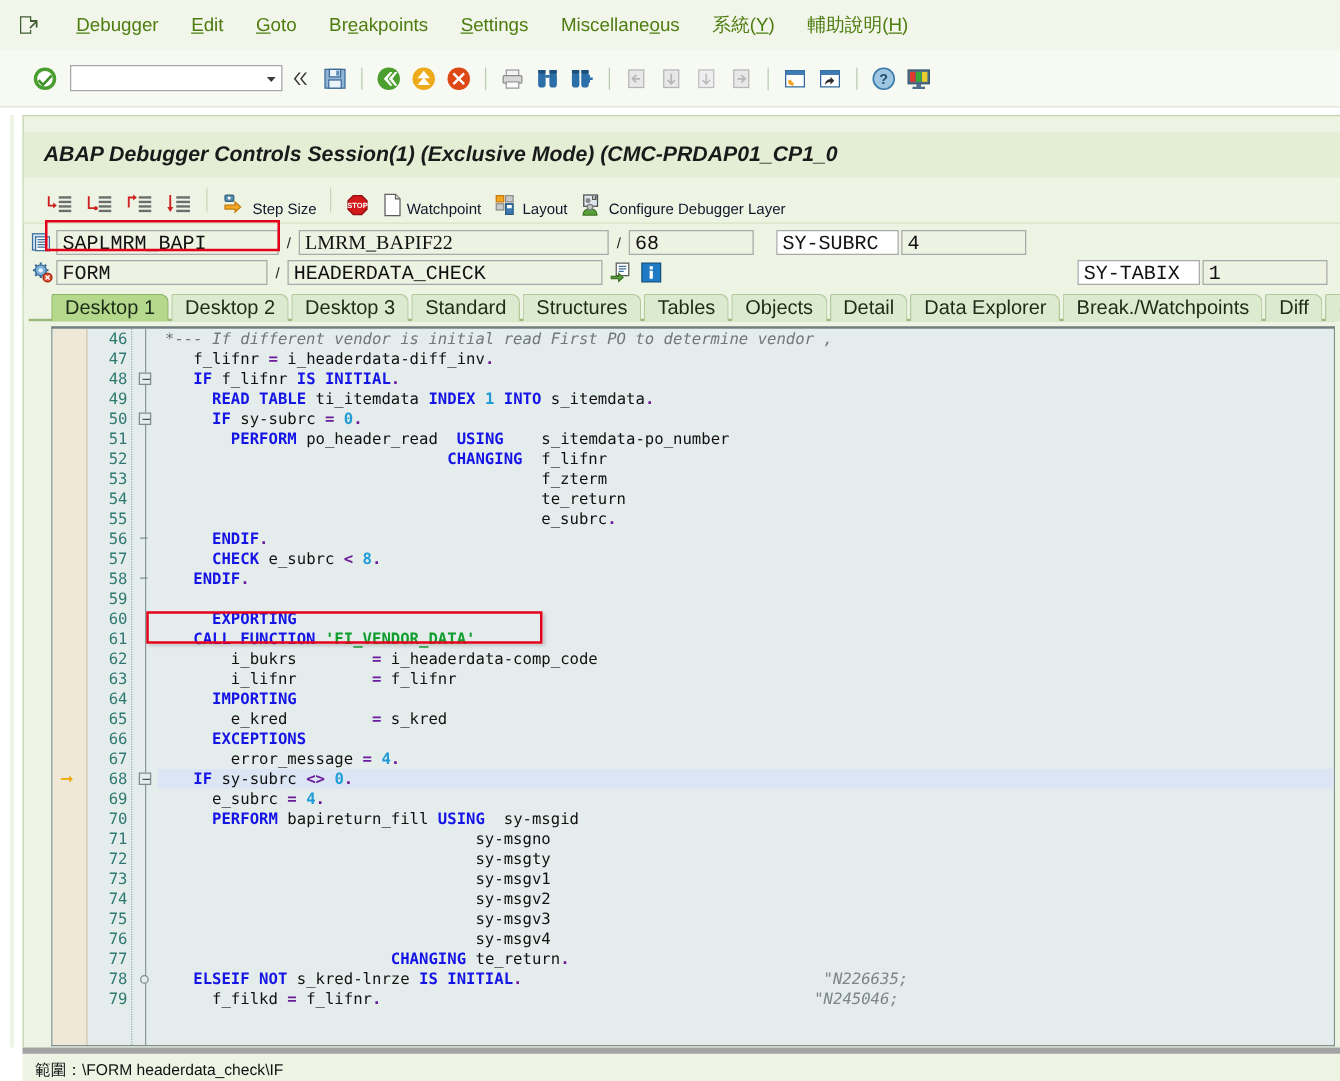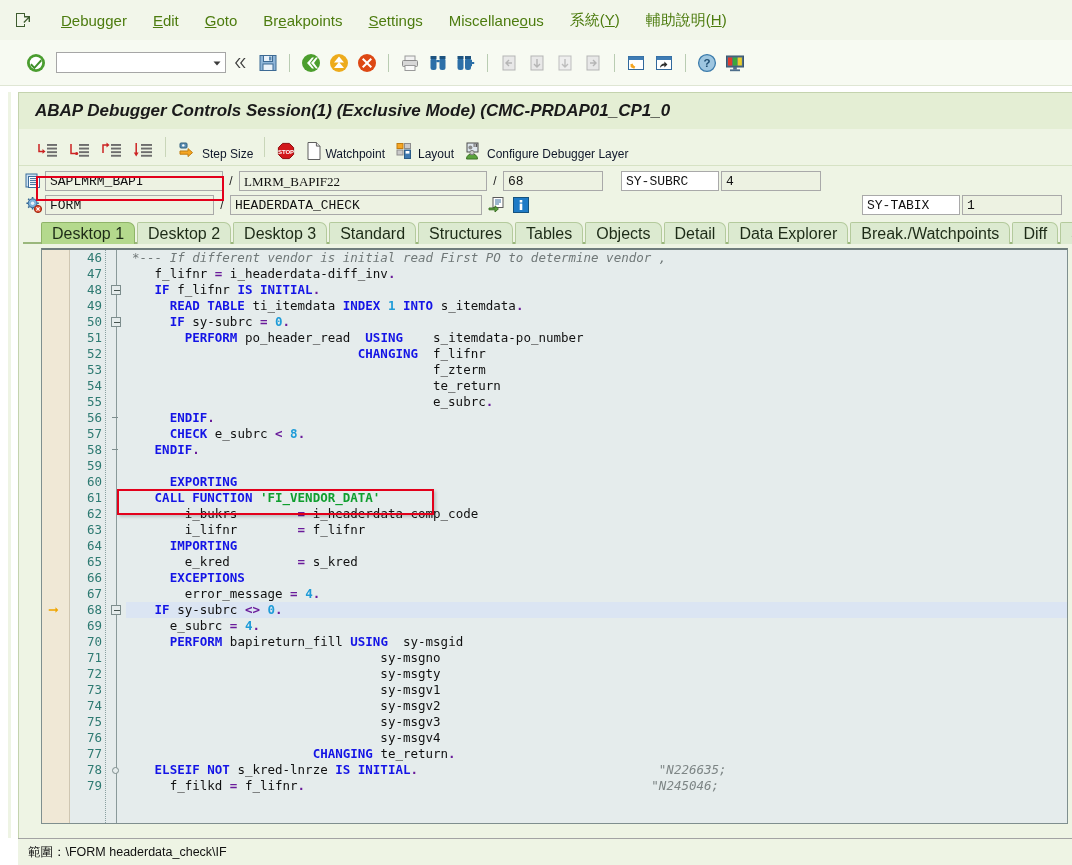--- a/index.html
+++ b/index.html
@@ -59,20 +59,21 @@
     border-top:1px solid #c4d3ae;
     box-sizing:border-box;
   }
   #wintitle{
     height:36px;line-height:36px;
     padding-left:16px;
     font-size:17px;font-weight:bold;font-style:italic;
     color:#1a1a1a;
     background:#e4eed4;
     white-space:nowrap;
+    margin-top:13px;
   }
 
   
   #dbgtoolbar{
     height:36px;display:flex;align-items:center;
     padding-left:12px;
     background:#eef4e4;
     border-bottom:1px solid #d6e2c4;
   }
   .dbgbtn{
@@ -84,21 +85,21 @@
 
   
   #fields{padding:4px 0 2px 0;}
   .frow{display:flex;align-items:center;height:22px;margin-bottom:2px;padding-left:4px;}
   .ficon{width:22px;height:20px;display:flex;align-items:center;justify-content:center;flex:none;}
   .finput{
     height:20px;line-height:20px;
     border:1px solid #a9a9a9;
     background:#edf2e2;
     font-family:"Liberation Mono", monospace;
-    font-size:13px;color:#111;
+    font-size:16px;color:#111;
     padding:0 4px;box-sizing:border-box;
     white-space:nowrap;overflow:hidden;
   }
   .finput.white{background:#ffffff;}
   .slash{width:16px;text-align:center;font-size:12px;color:#222;flex:none;}
 
   
   #redbox-prog{
     position:absolute;left:36px;top:176px;width:188px;height:25px;
     border:2px solid #e3001b;background:transparent;
@@ -211,22 +212,22 @@
   .num{color:#1f9cd8;font-weight:bold;}
   .str{color:#0f9e2e;font-weight:bold;}
   .cm{color:#707878;font-style:italic;}
   .cm2{color:#7d8585;font-style:italic;}
   .pn{color:#6a1b9a;font-weight:bold;}
 
   
   #statusbar{
     position:absolute;left:18px;top:838px;width:1054px;height:27px;
     background:#eef4e4;
-    border-top:1px solid #a3a3a3;
-    display:flex;align-items:center;
+    border-top:5px solid #a3a3a3;
+    display:flex;align-items:flex-end;
     box-sizing:border-box;
   }
   #statusbar .txt{
     margin-left:10px;font-size:12.5px;color:#111;white-space:nowrap;
   }
   .leftstrip{
     position:absolute;left:0;top:92px;width:18px;height:773px;background:#fff;
   }
   .leftstrip2{
     position:absolute;left:8px;top:92px;width:3px;height:746px;background:#eef4e4;

